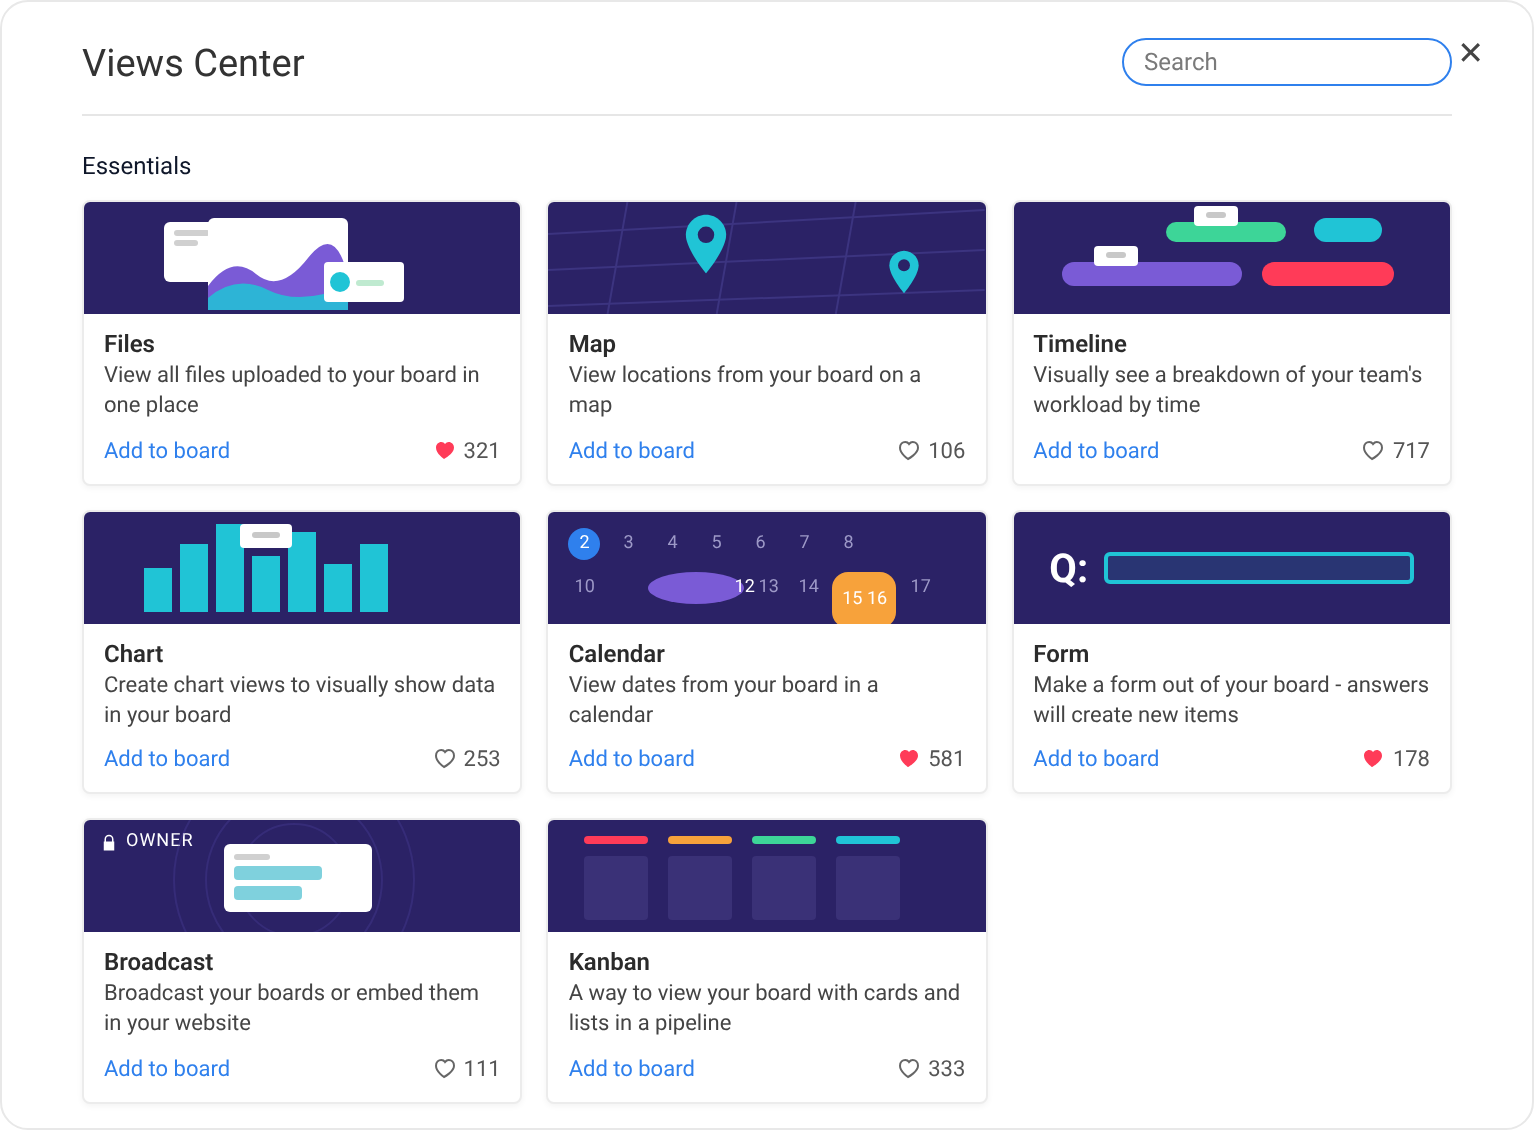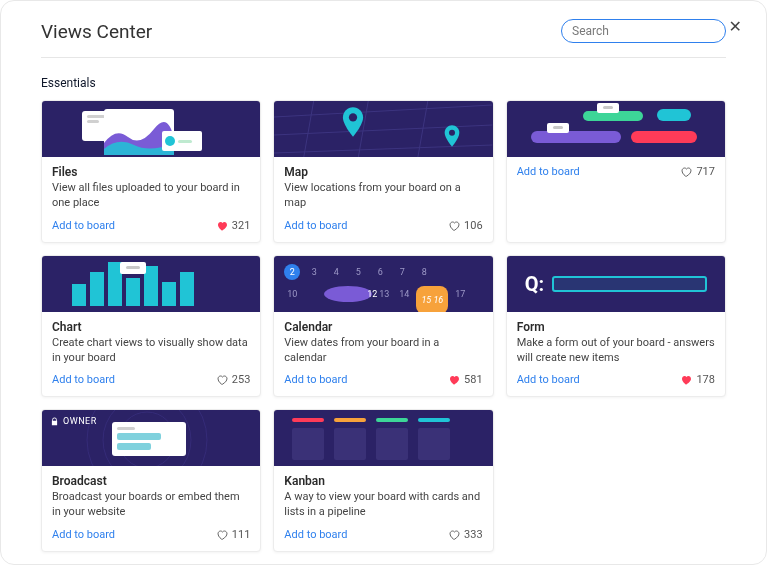--- a/index.html
+++ b/index.html
@@ -13,21 +13,21 @@
 .search-icon{width:11px;height:11px;color:#999}
 .section-label{font-size:12px;color:#0f172a;margin:18px 0 10px 0;font-weight:400}
 .grid{display:grid;grid-template-columns:repeat(3,1fr);gap:12px}
 .card{border:1px solid #ececec;border-radius:4px;overflow:hidden;box-shadow:0 1px 3px rgba(0,0,0,0.05);display:flex;flex-direction:column;background:#fff}
 .thumb{height:56px;background:#2b2266;position:relative;overflow:hidden}
 .body{padding:8px 10px 0 10px;flex:1}
 .card-title{font-size:12px;font-weight:600;color:#2b2b2b;margin-bottom:2px}
 .card-desc{font-size:11px;color:#444;line-height:1.35}
 .footer{display:flex;align-items:center;justify-content:space-between;padding:8px 10px 10px 10px}
 .add{font-size:11px;color:#2f80ed;cursor:pointer}
-.likes{display:flex;align-items:flex-end;gap:4px;font-size:11px;color:#555}
+.likes{display:flex;align-items:flex-start;gap:4px;font-size:11px;color:#555}
 .heart{width:12px;height:12px}
 
 .pill{position:absolute;border-radius:999px}
 .pin{position:absolute}
 .bar{position:absolute;bottom:6px;background:#20c4d6}
 .owner-badge{position:absolute;top:6px;left:8px;display:flex;align-items:center;gap:4px;font-size:9px;color:#fff;letter-spacing:.5px}
 .owner-lock{width:9px;height:9px;flex:0 0 9px}
 </style>
 </head>
 <body>
@@ -119,20 +119,24 @@
     <div class="thumb">
       <div class="pill" style="left:76px;top:10px;width:60px;height:10px;background:#3dd598"></div>
       <div class="pill" style="left:150px;top:8px;width:34px;height:12px;background:#20c4d6"></div>
       <div style="position:absolute;left:90px;top:2px;width:22px;height:10px;background:#fff;border-radius:2px"></div>
       <div style="position:absolute;left:96px;top:5px;width:10px;height:3px;background:#c8c8c8;border-radius:2px"></div>
       <div class="pill" style="left:24px;top:30px;width:90px;height:12px;background:#7a5bd6"></div>
       <div class="pill" style="left:124px;top:30px;width:66px;height:12px;background:#ff3b58"></div>
       <div style="position:absolute;left:40px;top:22px;width:22px;height:10px;background:#fff;border-radius:2px"></div>
       <div style="position:absolute;left:46px;top:25px;width:10px;height:3px;background:#c8c8c8;border-radius:2px"></div>
     </div>
+    <div class="body">
+        <div class="card-title">Timeline</div>
+        <div class="card-desc">Visually see a breakdown of your team's workload by time</div>
+      </div>
     <div class="footer">
         <span class="add">Add to board</span>
         <span class="likes">
           <svg class="heart" viewBox="0 0 24 24" fill="none" stroke="#666" stroke-width="2">
             <path d="M12 21s-8-5.3-8-11.2C4 6.2 6.5 4 9.3 4c1.6 0 2.9.8 3.7 2 1-1.2 2.2-2 3.7-2C19.5 4 22 6.2 22 9.8 22 15.7 12 21 12 21z"></path>
           </svg>
           <span>717</span>
         </span>
       </div>
   </div>
@@ -174,21 +178,21 @@
           <span style="display: inline-flex; align-items: center; justify-content: center; width: 16px; height: 16px; border-radius: 50%;">6</span>
           <span style="display: inline-flex; align-items: center; justify-content: center; width: 16px; height: 16px; border-radius: 50%;">7</span>
           <span style="display: inline-flex; align-items: center; justify-content: center; width: 16px; height: 16px; border-radius: 50%;">8</span>
         </div>
       <div id="cal-r2" style="display:flex;gap:4px;font-size:9px;color:#9d99c7">
           <span style="display: inline-flex; align-items: center; justify-content: center; width: 16px; height: 16px; border-radius: 50%;">10</span>
           <span style="display: inline-flex; align-items: center; justify-content: center; width: 16px; height: 16px; border-radius: 50%; margin-top: 48px;">11</span>
           <span style="display: inline-flex; align-items: center; justify-content: center; width: 16px; height: 16px; border-radius: 50%; background: rgb(122, 91, 214); color: rgb(255, 255, 255); padding-left: 48px;">12</span>
           <span style="display: inline-flex; align-items: center; justify-content: center; width: 16px; height: 16px; border-radius: 50%;">13</span>
           <span style="display: inline-flex; align-items: center; justify-content: center; width: 16px; height: 16px; border-radius: 50%;">14</span>
-          <span style="display: inline-flex; align-items: center; justify-content: center; width: 32px; height: 28px; border-radius: 8px; background: rgb(247, 162, 59); color: rgb(255, 255, 255); font-style: italic;">15  16</span>
+          <span style="display: inline-flex; align-items: center; justify-content: center; width: 32px; height: 28px; border-radius: 8px; background: rgb(247, 162, 59); color: rgb(255, 255, 255);">15  16</span>
           <span style="display: inline-flex; align-items: center; justify-content: center; width: 16px; height: 16px; border-radius: 50%;">17</span>
         </div>
     </div>
     <div class="body">
         <div class="card-title">Calendar</div>
         <div class="card-desc">View dates from your board in a calendar</div>
       </div>
     <div class="footer">
         <span class="add">Add to board</span>
         <span class="likes">

